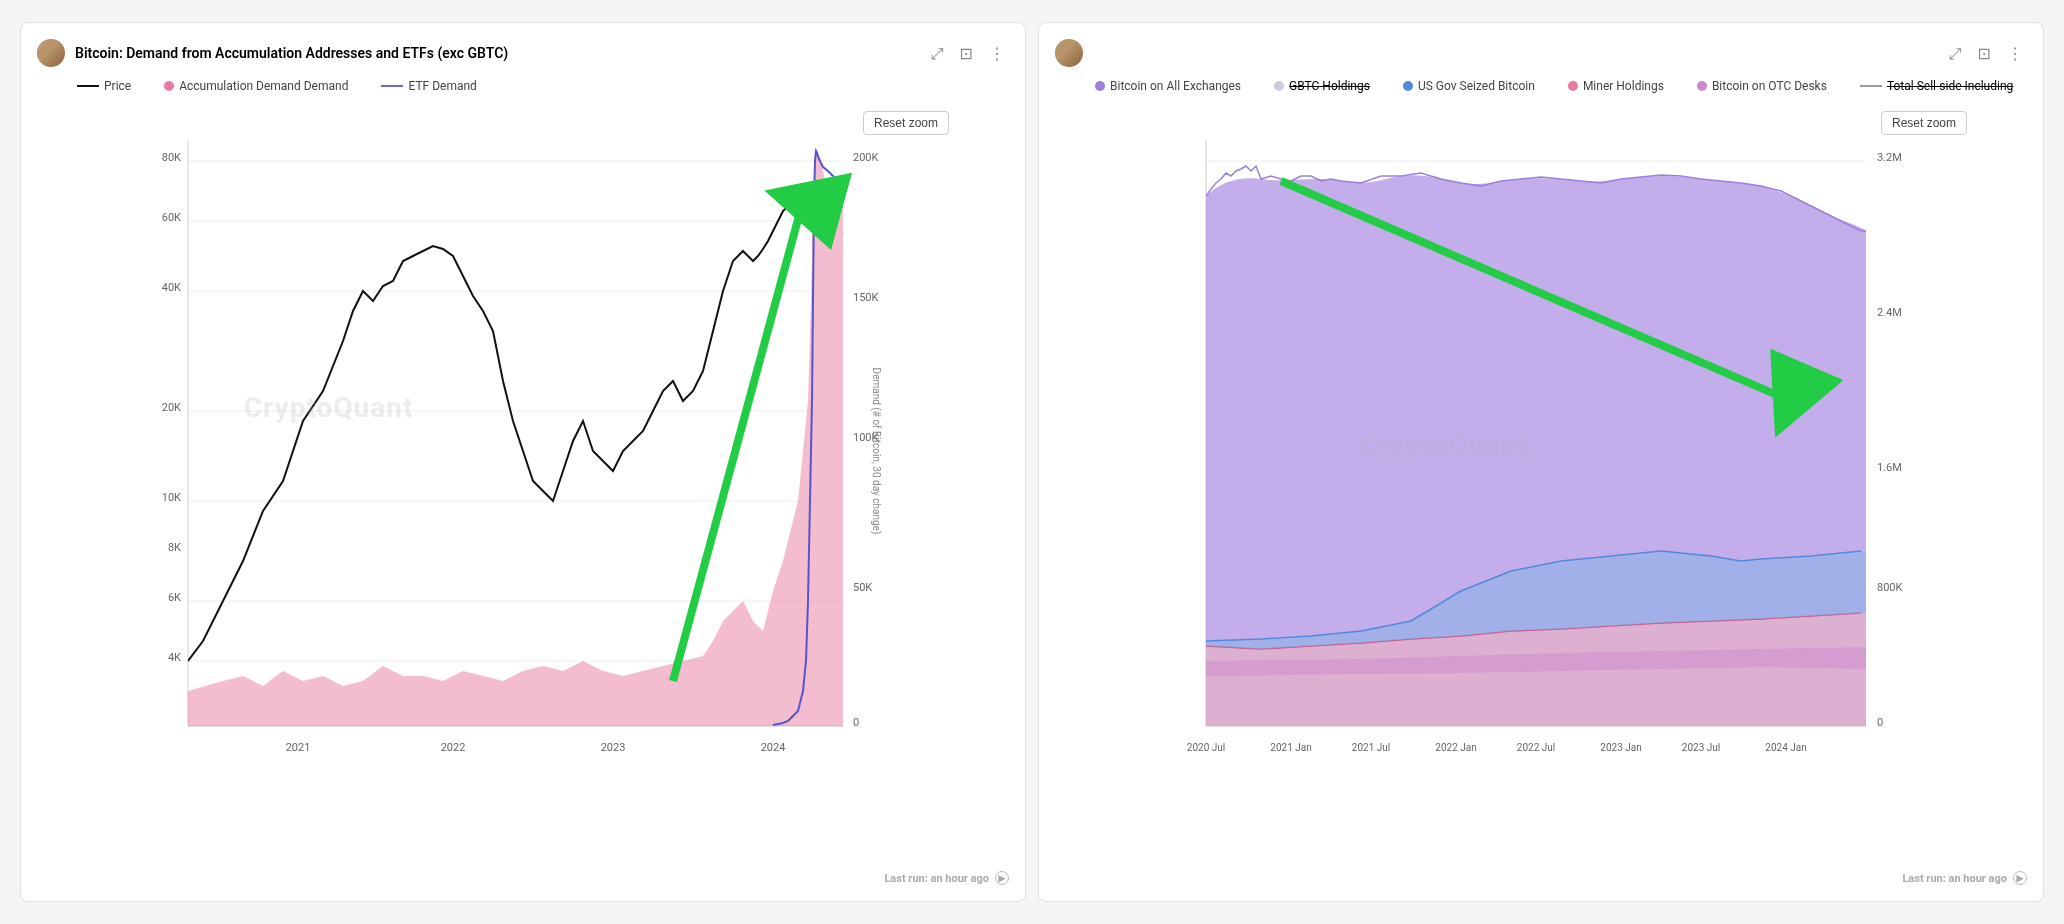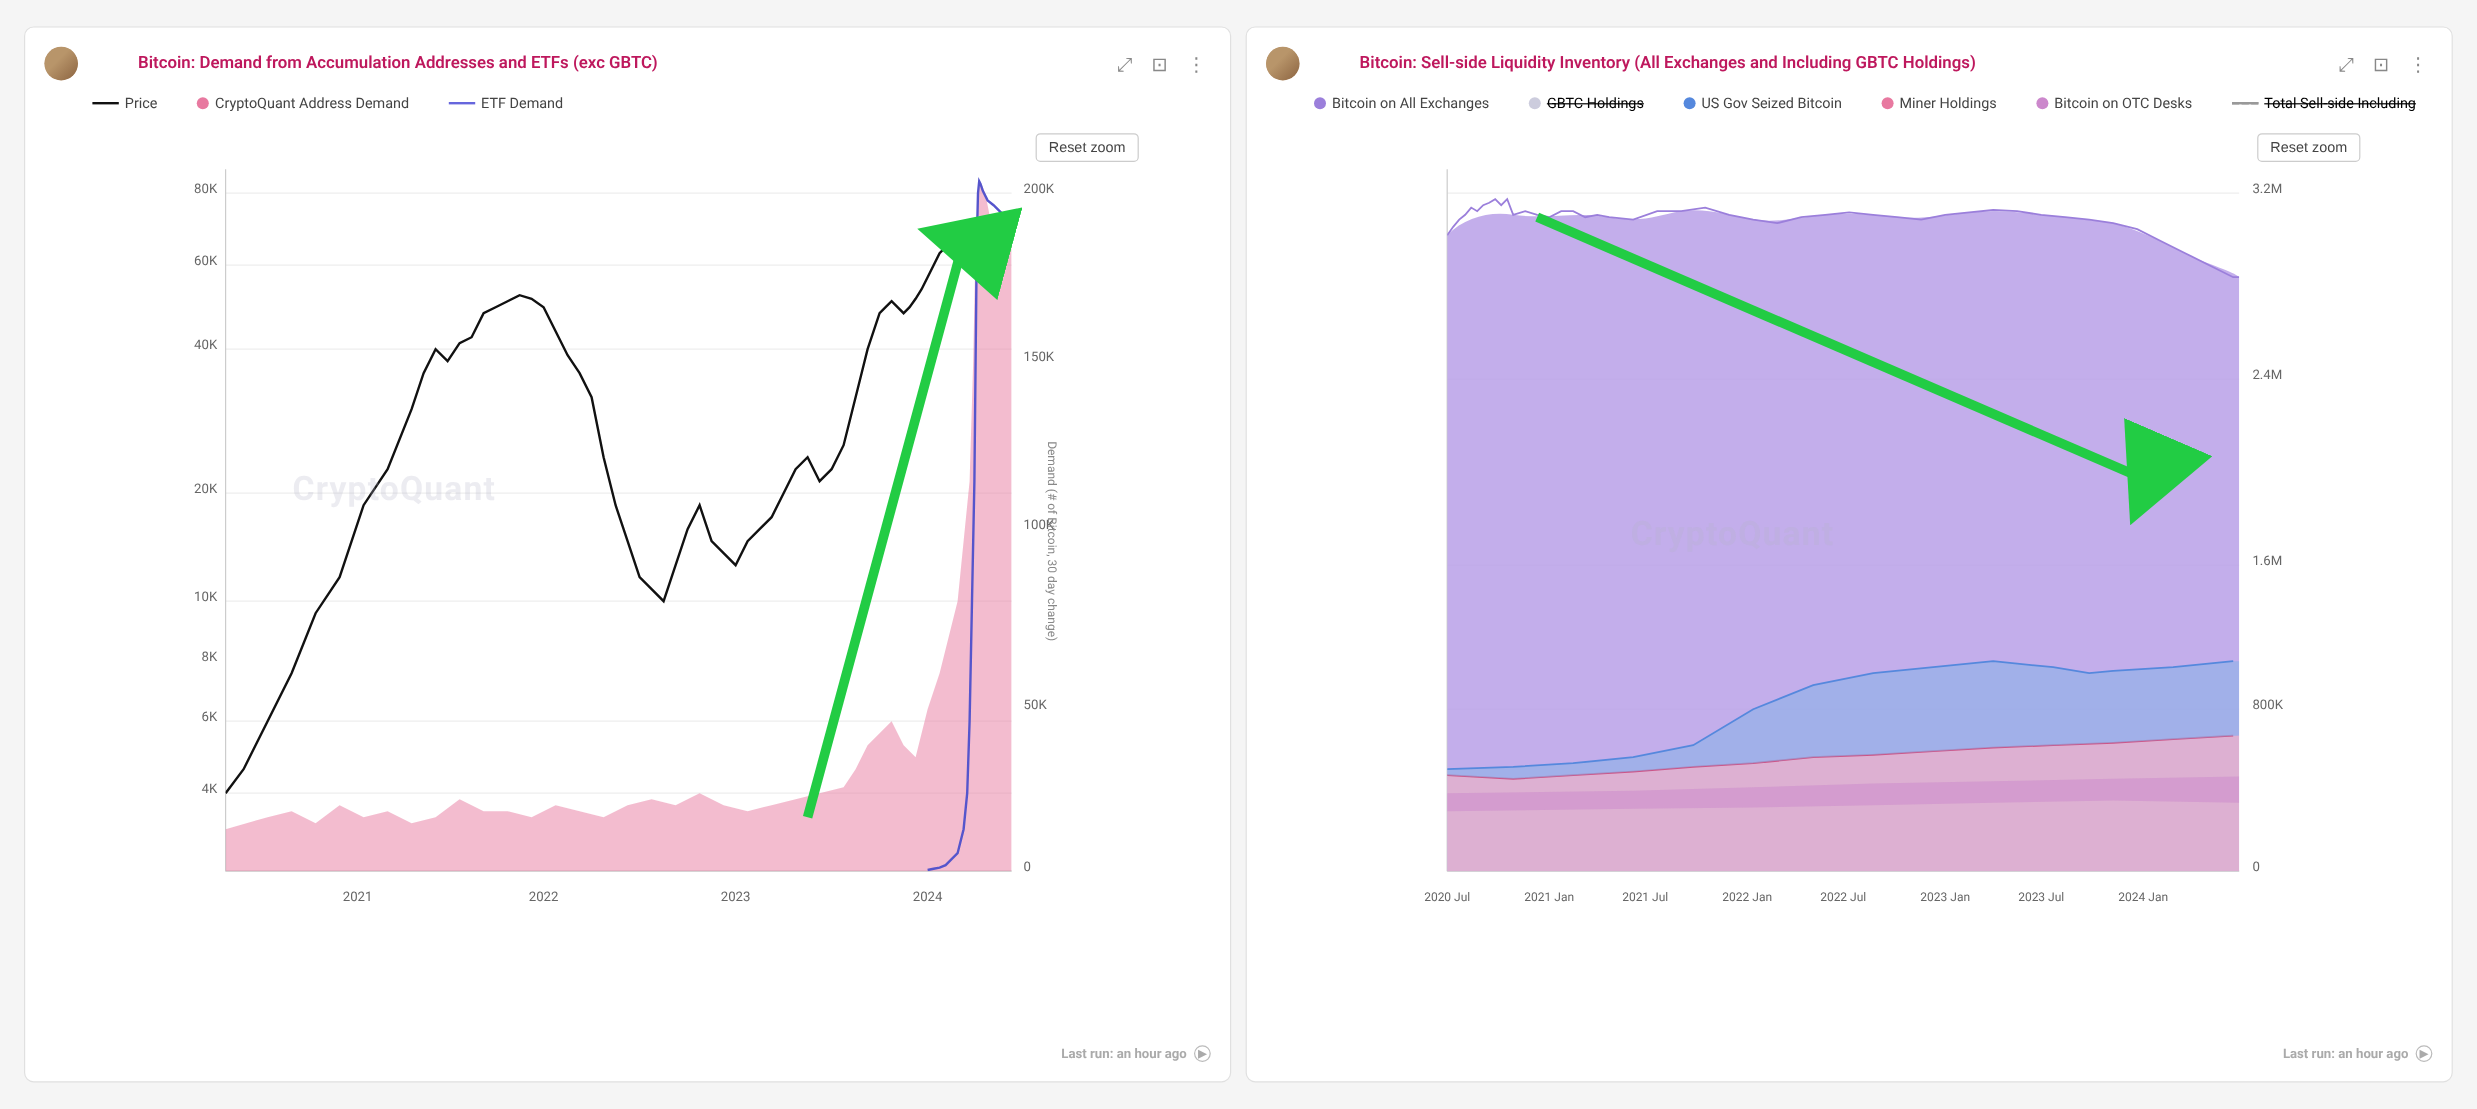--- a/index.html
+++ b/index.html
@@ -55,22 +55,21 @@
     }
     .avatar-img {
       width: 100%;
       height: 100%;
       background: linear-gradient(135deg, #b8956a 40%, #8b6340 100%);
       border-radius: 50%;
     }
     .card-title {
       font-size: 14px;
       font-weight: 600;
-      color: #be185d;
-      margin-left: 40px;
+      color: #000000;
     }
     .card-actions {
       display: flex;
       gap: 8px;
       align-items: center;
       color: #888;
     }
     .card-actions span {
       cursor: pointer;
       font-size: 16px;
@@ -174,21 +173,21 @@
       </div>
     </div>
 
     <div class="legend">
       <div class="legend-item">
         <div class="legend-line" style="background:#111;"></div>
         <span>Price</span>
       </div>
       <div class="legend-item">
         <div class="legend-dot" style="background:#e879a0;"></div>
-        <span>CryptoQuant Address Demand</span>
+        <span>Accumulation Demand Demand</span>
       </div>
       <div class="legend-item">
         <div class="legend-line" style="background:#6666dd;"></div>
         <span>ETF Demand</span>
       </div>
     </div>
 
     <div class="chart-area">
       <button class="reset-zoom-btn">Reset zoom</button>
       <div class="watermark" style="top:40%;left:30%;transform:translate(-50%,-50%);">CryptoQuant</div>
@@ -254,21 +253,20 @@
       <div class="last-run-arrow">▶</div>
     </div>
   </div>
 
   <div class="chart-card">
     <div class="card-header">
       <div class="card-title-row">
         <div class="avatar">
           <div class="avatar-img"></div>
         </div>
-        <span class="card-title">Bitcoin: Sell-side Liquidity Inventory (All Exchanges and Including GBTC Holdings)</span>
       </div>
       <div class="card-actions">
         <span title="Expand">⤢</span>
         <span title="Collapse">⊡</span>
         <span title="More">⋮</span>
       </div>
     </div>
 
     <div class="legend">
 

